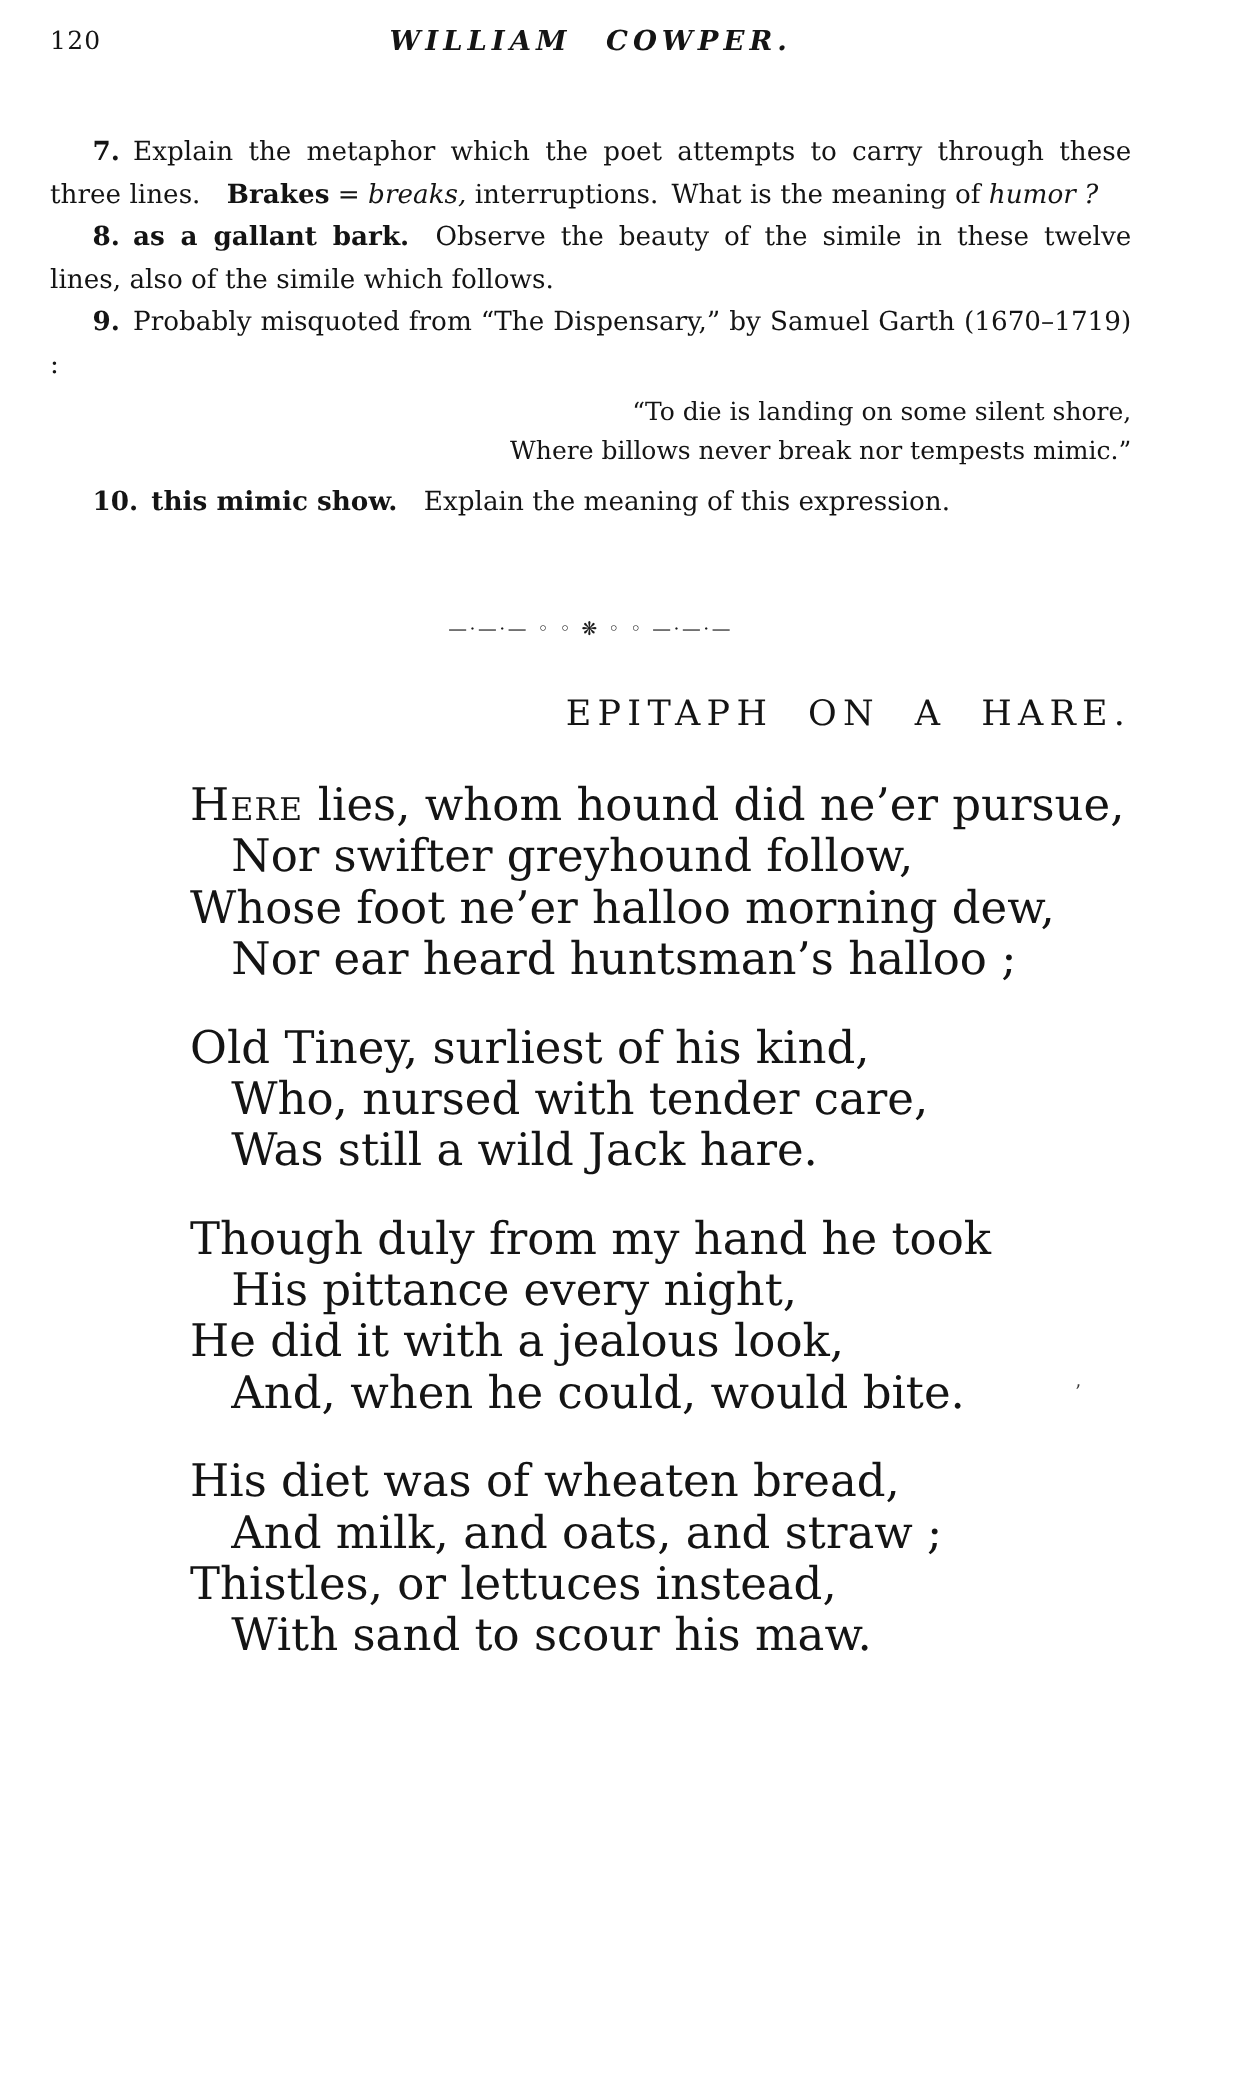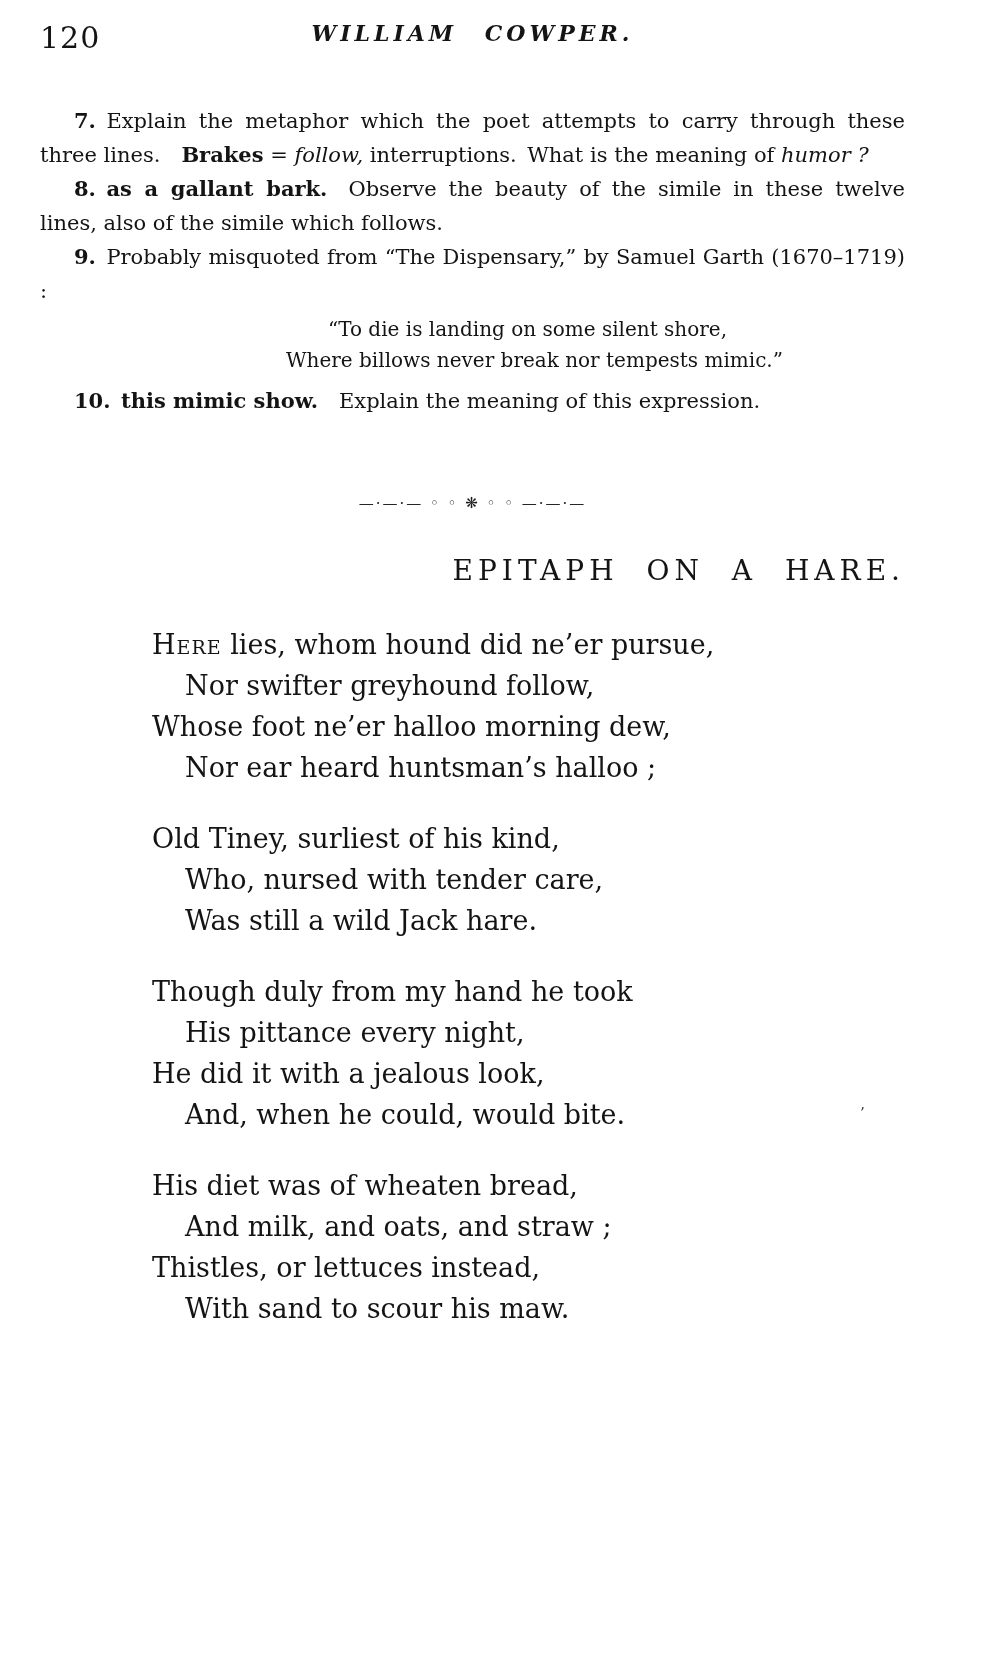--- a/index.html
+++ b/index.html
@@ -10,21 +10,21 @@
     margin: 0 auto;
     background: #ffffff;
     color: #141414;
     font-family: "DejaVu Serif", "Liberation Serif", serif;
     overflow: hidden;
   }
   
   .header { position: relative; padding-top: 20px; height: 44px; }
   .pageno {
     position: absolute; left: 40px; top: 20px;
-    font-size: 30px; letter-spacing: 1px;
+    font-size: 20px; letter-spacing: 1px;
   }
   .running-head {
     margin: 0 95px 0 40px;
     text-align: center;
     font-style: italic;
     font-weight: 700;
     font-size: 22px;
     letter-spacing: 4px;
     word-spacing: 16px;
   }
@@ -39,21 +39,21 @@
   .note10 { }
   .run-bold { font-weight: 700; }
   .run-italic { font-style: italic; }
   .run-smallcaps { font-variant: small-caps; letter-spacing: 1px; }
   .run-regular { font-weight: 400; }
   
   .quote {
     margin: 6px 0 8px 110px;
     font-size: 20px;
     line-height: 31px;
-    text-align: center;
+    text-align: right;
     text-indent: 0;
   }
   .qline { white-space: nowrap; }
   .q2 { padding-left: 14px; }
   
   .ornament {
     margin: 76px 95px 0 40px;
     text-align: center;
     font-size: 15px;
     letter-spacing: 2px;
@@ -64,21 +64,21 @@
     margin: 42px 95px 0 40px;
     text-align: right;
     font-size: 28px;
     font-weight: 400;
     letter-spacing: 5px;
     word-spacing: 14px;
     line-height: 34px;
   }
   .poem {
     margin: 36px 0 16px 152px;
-    font-size: 27px;
+    font-size: 36px;
     line-height: 41px;
   }
   .stanza { margin: 0 0 30px 0; }
   .pline { white-space: nowrap; }
   .indent { margin-left: 33px; }
   .artifact {
     position: absolute; left: 860px; top: 1104px;
     font-size: 15px; color: #3a3a3a;
   }
 </style>
@@ -86,21 +86,21 @@
 <body>
 
 <div class="page">
 
   <header class="header">
     <span class="pageno">120</span>
     <div class="running-head">WILLIAM COWPER.</div>
   </header>
 
   <section class="notes">
-    <p class="note"><span class="run-bold">7.</span><span class="run-regular"> Explain the metaphor which the poet attempts to carry through these three lines. </span><span class="run-bold">Brakes</span><span class="run-regular"> = </span><span class="run-italic">follow,</span><span class="run-regular"> interruptions. What is the meaning of </span><span class="run-italic">humor ?</span></p>
+    <p class="note"><span class="run-bold">7.</span><span class="run-regular"> Explain the metaphor which the poet attempts to carry through these three lines. </span><span class="run-bold">Brakes</span><span class="run-regular"> = </span><span class="run-italic">breaks,</span><span class="run-regular"> interruptions. What is the meaning of </span><span class="run-italic">humor ?</span></p>
     <p class="note"><span class="run-bold">8. as a gallant bark.</span><span class="run-regular"> Observe the beauty of the simile in these twelve lines, also of the simile which follows.</span></p>
     <p class="note"><span class="run-bold">9.</span><span class="run-regular"> Probably misquoted from “The Dispensary,” by Samuel Garth (1670–1719) :</span></p>
 
     <div class="quote">
       <div class="qline">“To die is landing on some silent shore,</div>
       <div class="qline q2">Where billows never break nor tempests mimic.”</div>
     </div>
 
     <p class="note note10"><span class="run-bold">10. this mimic show.</span><span class="run-regular"> Explain the meaning of this expression.</span></p>
   </section>

